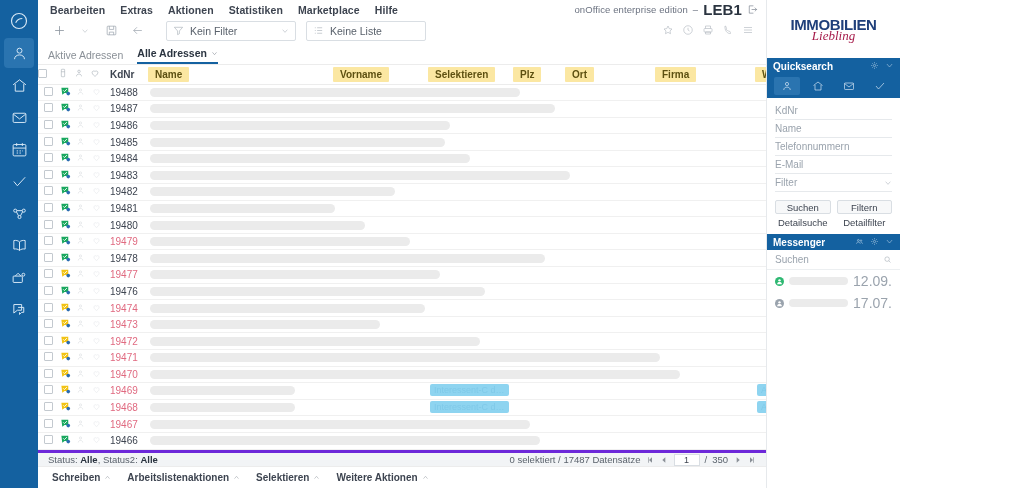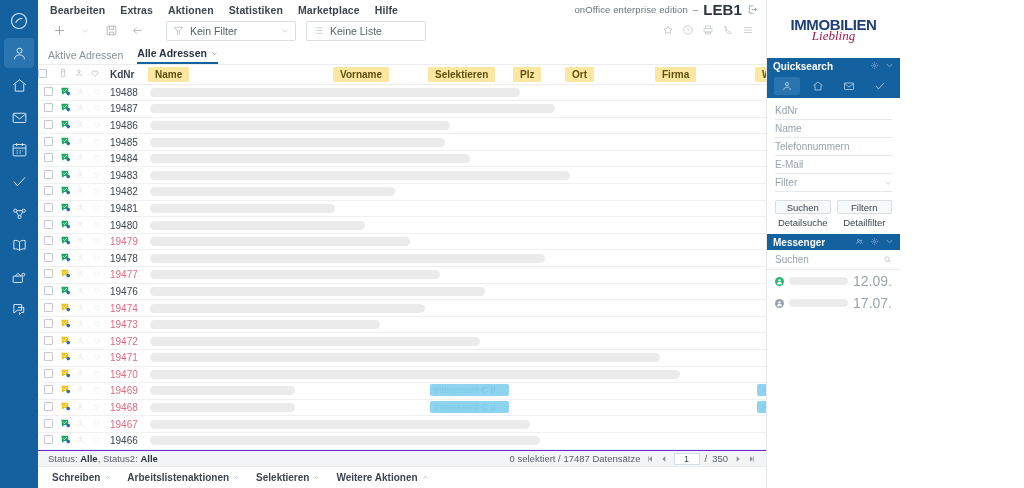--- a/index.html
+++ b/index.html
@@ -91,21 +91,21 @@
   .dt.red{ color:#e06a80; }
   .bar{ height:9px; background:#ebebeb; border-radius:5px; display:block; }
   .pill{ display:inline-block; background:#8ed4f0; color:#7fc9e8; border-radius:2px; font-size:9px; padding:1px 4px; overflow:hidden; white-space:nowrap;}
   .gico svg{width:11px;height:11px;}
   .uico svg{width:9px;height:9px;stroke:#d2d6da;fill:none;stroke-width:1.3;}
   .hico svg{width:9px;height:9px;stroke:#dfe3e6;fill:none;stroke-width:1.3;}
   .hdr-ico svg{width:10px;height:10px;stroke:#9aa3ad;fill:none;stroke-width:1.3;}
 
   
   .statusbar{
-    height:16px;background:#f2f4f6;border-top:1px solid #6d28d9;
+    height:16px;background:#f2f4f6;border-top:3px solid #6d28d9;
     display:flex;align-items:center;padding:0 10px;font-size:9.5px;color:#5a626c;
   }
   .statusbar b{color:#2b3440;}
   .pager{margin-left:auto;display:flex;align-items:center;gap:5px;font-size:9.5px;color:#5a626c;}
   .pager .pg{width:9px;height:9px;display:inline-flex;align-items:center;justify-content:center;}
   .pager svg{width:8px;height:8px;fill:#8a9097;}
   .pager input{width:26px;height:12px;border:1px solid #d9dee3;background:#fff;font-size:9px;text-align:center;color:#3d4450;font-family:inherit;}
   .actionbar{
     height:22px;display:flex;align-items:center;gap:16px;padding:0 14px;background:#fff;border-top:1px solid #ececec;
   }

